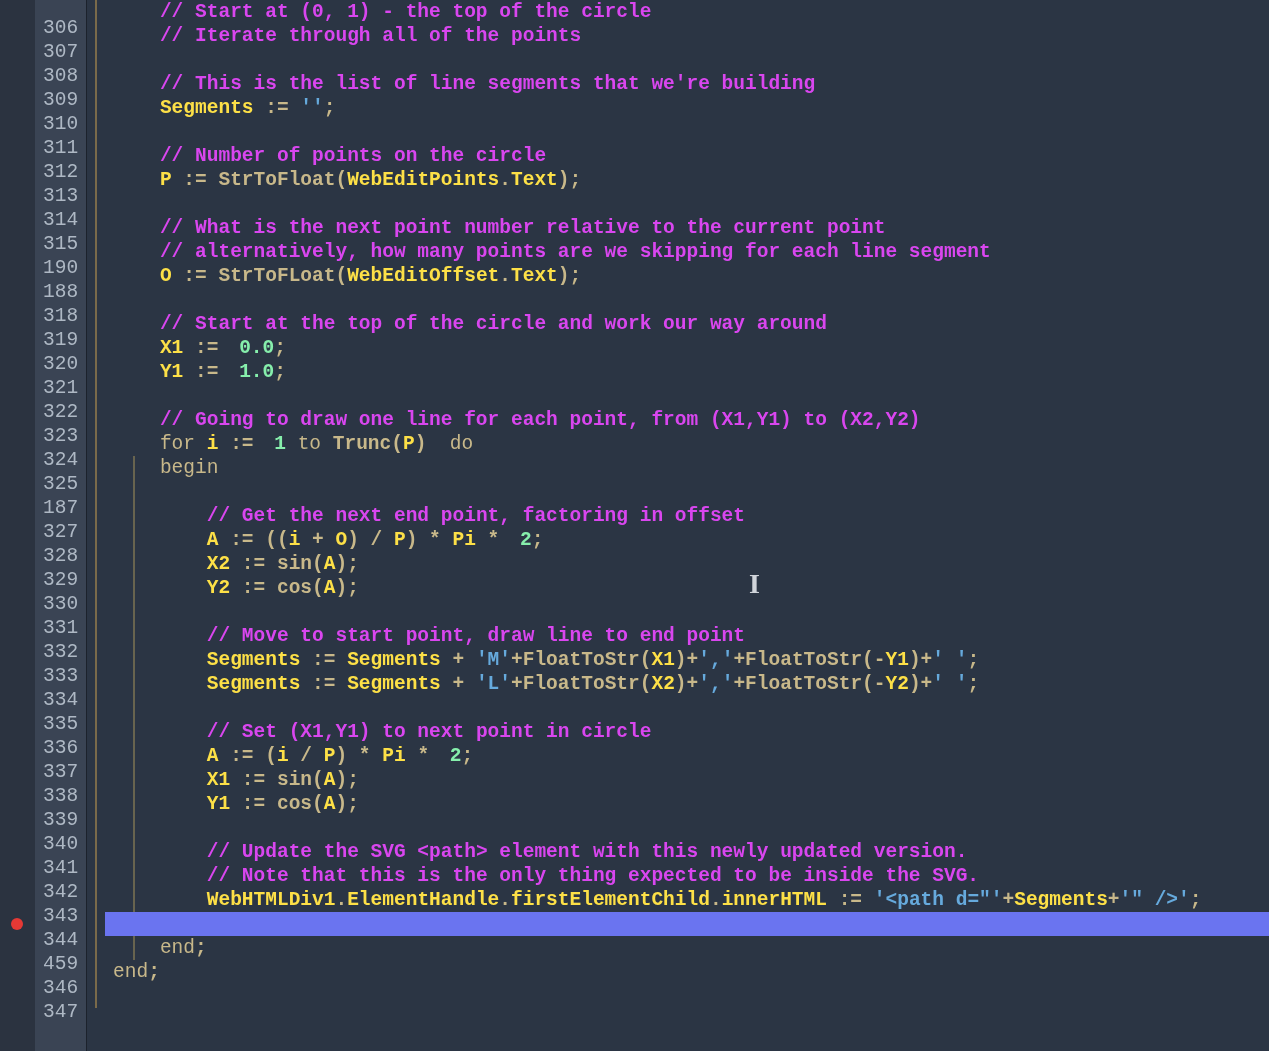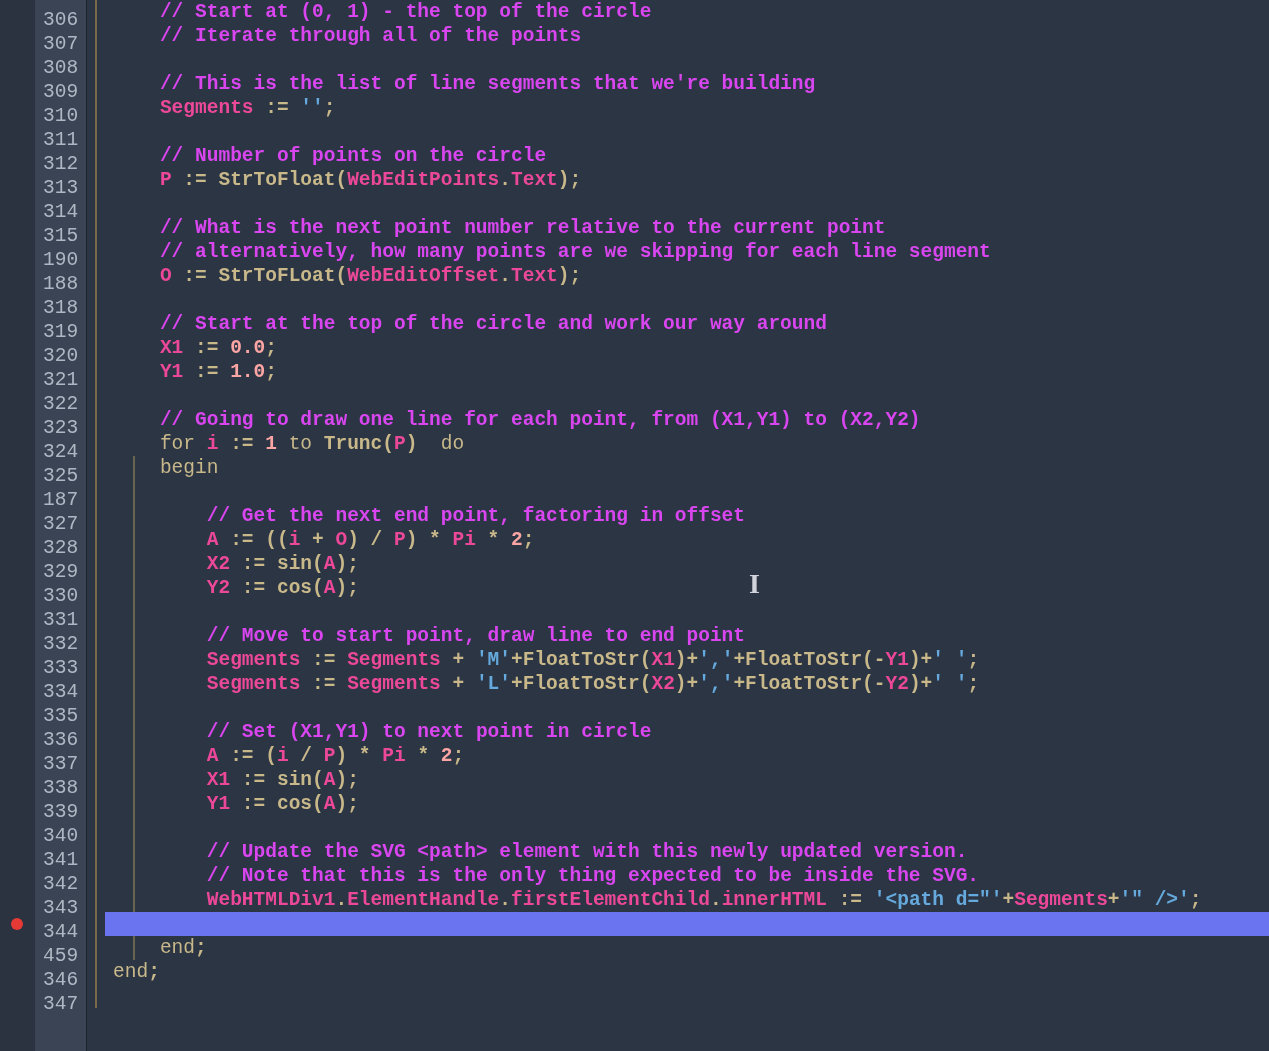--- a/index.html
+++ b/index.html
@@ -27,21 +27,21 @@
   .bp-dot {
     position: absolute;
     width: 12px; height: 12px;
     background: #e53935;
     border-radius: 50%;
     left: 11px;
   }
   .gutter-ln {
     background: #3a4454;
     border-right: 1px solid #1c222c;
-    padding: 8px 8px;
+    padding: 16px 8px;
     text-align: right;
     color: #aeb8c4;
     font-weight: normal;
     user-select: none;
   }
   .gutter-ln div { height: 24px; }
   .fold-strip {
     width: 22px;
     background: #2b3544;
     position: relative;
@@ -75,23 +75,23 @@
     position: absolute;
     width: 2px;
     background: #9a8a5a;
     opacity: 0.55;
     left: 0;
     top: 0;
     z-index: 0;
   }
   .c-comment { color: #d946ef; text-align: right; }
   .c-kw { color: #c8b88a; font-weight: normal; }
-  .c-id { color: #ec4899; }
+  .c-id { color: #fde047; }
   .c-punct { color: #c8b88a; }
-  .c-num { color: #fca5a5; }
+  .c-num { color: #86efac; margin-left: 9px; }
   .c-str { color: #66aadd; }
   .c-func { color: #c8b88a; }
   .caret-ibeam {
     position: absolute;
     font-family: serif;
     color: #d0d4da;
     font-size: 28px;
     z-index: 5;
     pointer-events: none;
   }

